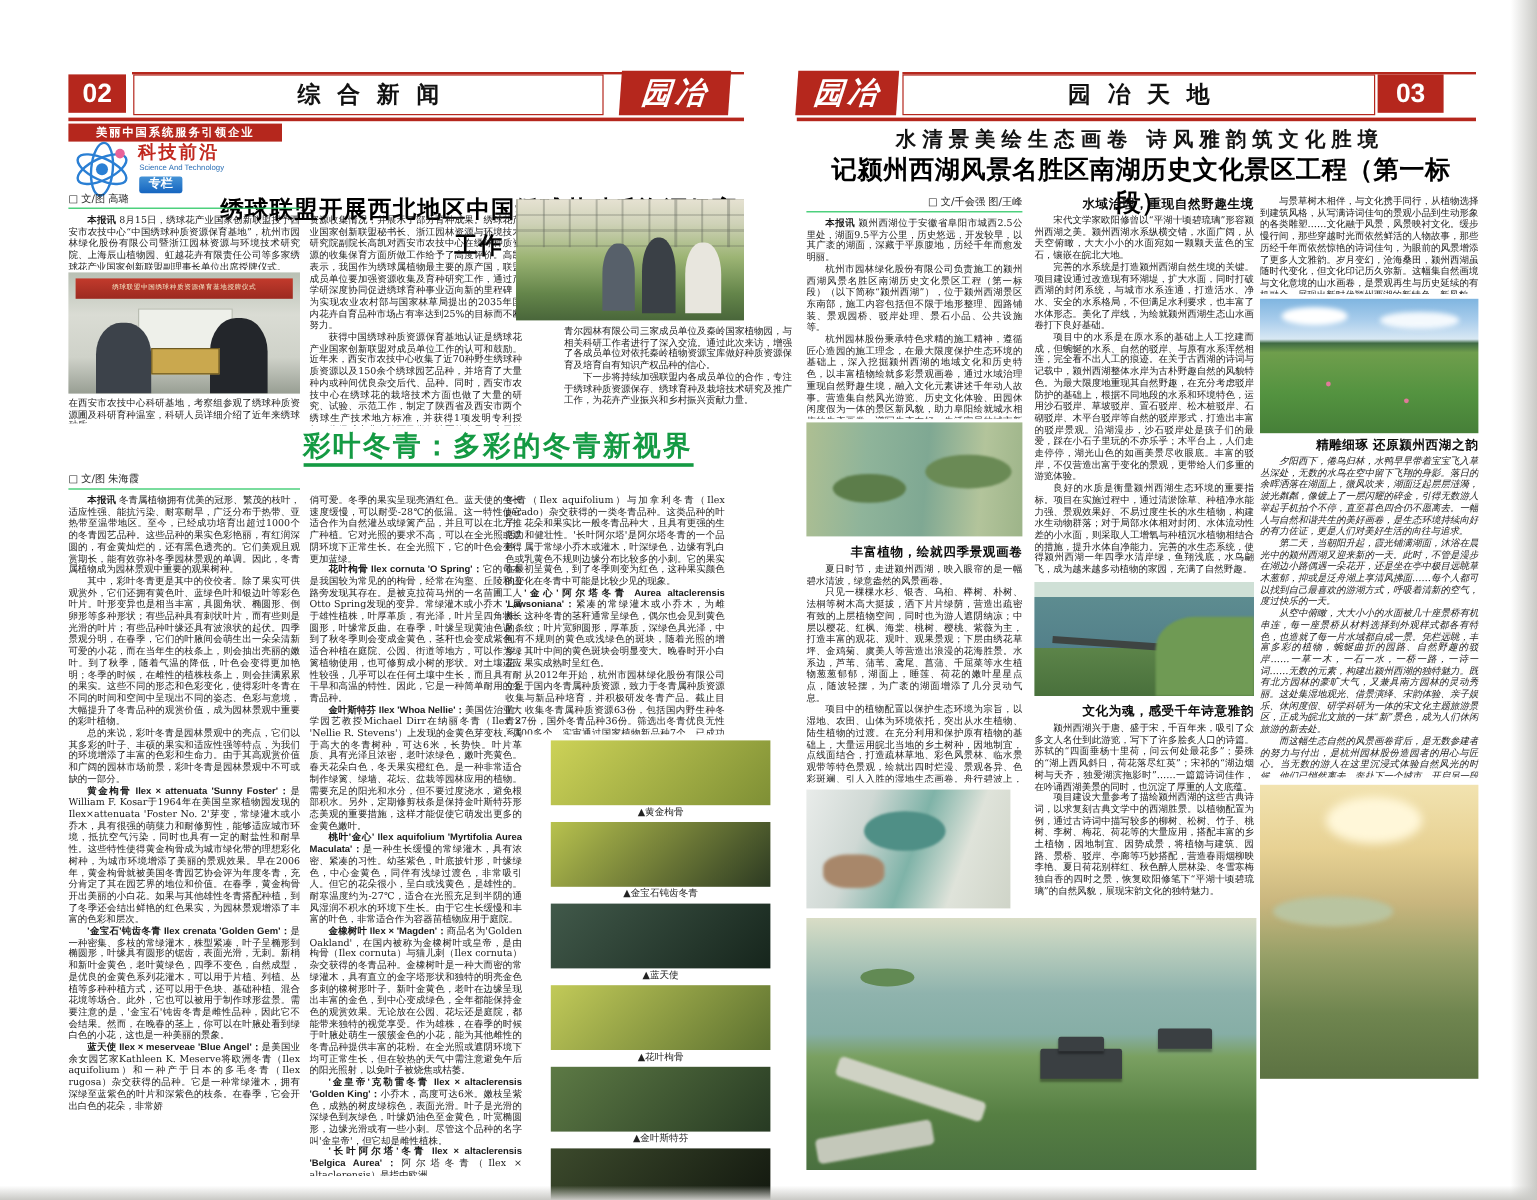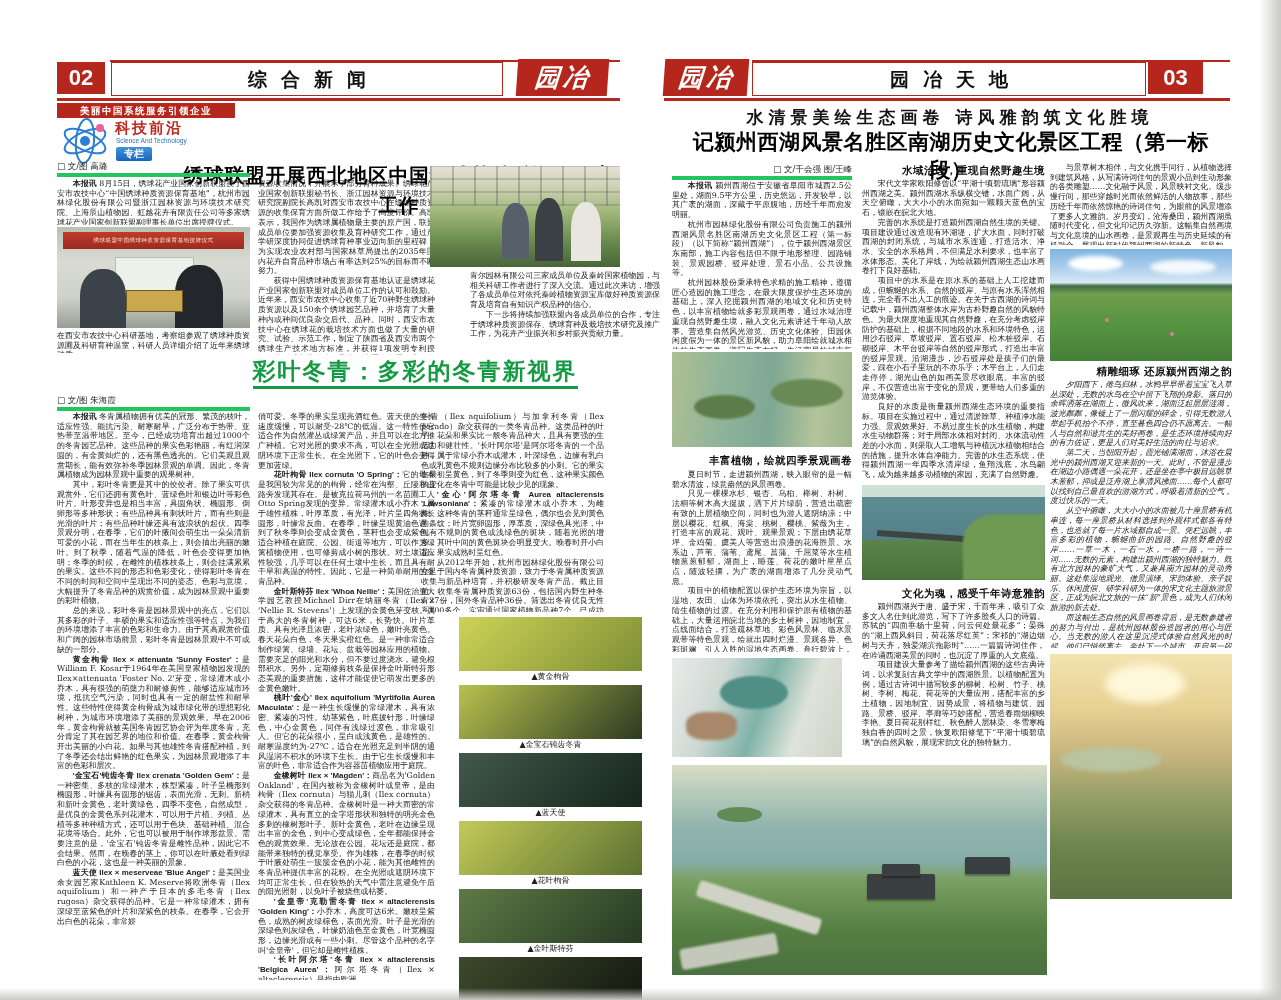--- a/index.html
+++ b/index.html
@@ -10,21 +10,21 @@
   .pgnum{font:bold 22px "Liberation Sans",sans-serif;}
   .secbox{border:1px solid #b5271d;display:flex;align-items:center;justify-content:center;
           font:bold 19px/1 "DejaVu Serif",serif;letter-spacing:14px;color:#111;text-indent:14px;}
   .masthead{font:bold italic 25px "DejaVu Serif",serif;letter-spacing:3px;transform:skewX(-4deg);}
   .redrule{background:#b5271d;}
   .bannerstrip{background:#b5271d;color:#fff;font:bold 9.5px/15px "Liberation Sans",sans-serif;
                text-align:center;letter-spacing:1.5px;}
   .h1L{font:bold 19.5px/30px "Liberation Sans",sans-serif;color:#000;text-align:center;letter-spacing:1px;}
   .kicker{font:bold 17px/22px "DejaVu Serif",serif;text-align:center;letter-spacing:5px;color:#141414;}
   .h1R{font:bold 21px/28px "Liberation Sans",sans-serif;text-align:center;color:#000;letter-spacing:.5px;}
-  .byline{font:8.5px/13px "DejaVu Serif",serif;color:#222;border-bottom:4px solid #22c55e;}
+  .byline{font:8.5px/13px "DejaVu Serif",serif;color:#222;border-bottom:1px solid #22c55e;}
   .txt{font:7.9px/9.7px "DejaVu Serif","Liberation Serif",serif;color:#1b1b1b;text-align:justify;overflow:hidden;}
   .txt p{margin:0;text-indent:2em;}
   .txt p.flush{text-indent:0;}
   .txt b{font-family:"Liberation Sans",sans-serif;font-weight:700;}
   .subhead{font:bold 10.5px/14px "Liberation Sans",sans-serif;color:#0d0d0d;letter-spacing:.5px;text-align:right;}
   .greentitle{text-align:center;}
   .greentitle span{display:inline-block;font:bold 23px/26px "Liberation Sans",sans-serif;
                    color:#149a43;border-bottom:3px solid #149a43;padding-bottom:2px;letter-spacing:2px;}
   .photo{position:absolute;overflow:hidden;}
   .gallery{display:grid;grid-template-columns:1fr;column-gap:8px;row-gap:2px;padding-left:22px;}

